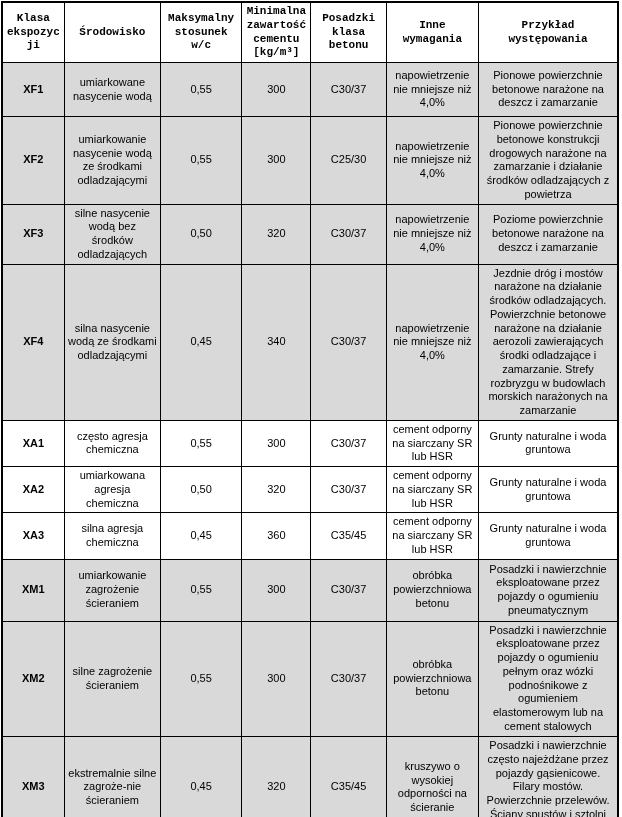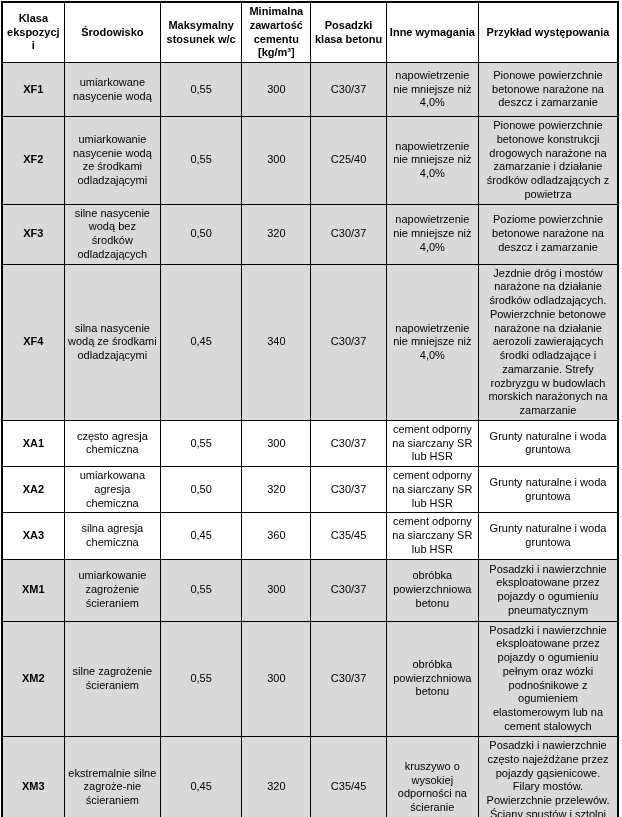--- a/index.html
+++ b/index.html
@@ -63,21 +63,21 @@
     <colgroup>
       <col class="c0">
         <col class="c1">
         <col class="c2">
         <col class="c3">
       <col class="c4">
         <col class="c5">
         <col class="c6">
     </colgroup>
     <thead>
-      <tr style="height:56px;">
+      <tr style="height:56px;font-family:Liberation Mono, monospace;">
         <th>Klasa ekspozycji</th>
         <th>Środowisko</th>
         <th>Maksymalny stosunek w/c</th>
         <th>Minimalna zawartość cementu [kg/m³]</th>
         <th>Posadzki klasa betonu</th>
         <th>Inne wymagania</th>
         <th>Przykład występowania</th>
       </tr>
     </thead>
     <tbody id="table-body">
@@ -88,21 +88,21 @@
           <td>300</td>
           <td>C30/37</td>
           <td>napowietrzenie nie mniejsze niż 4,0%</td>
           <td>Pionowe powierzchnie betonowe narażone na deszcz i zamarzanie</td>
         </tr>
         <tr class="shaded" style="height: 80px;">
           <td class="class-code">XF2</td>
           <td>umiarkowanie nasycenie wodą ze środkami odladzającymi</td>
           <td>0,55</td>
           <td>300</td>
-          <td>C25/40</td>
+          <td>C25/30</td>
           <td>napowietrzenie nie mniejsze niż 4,0%</td>
           <td>Pionowe powierzchnie betonowe konstrukcji drogowych narażone na zamarzanie i działanie środków odladzających z powietrza</td>
         </tr>
         <tr class="shaded" style="height: 58px;">
           <td class="class-code">XF3</td>
           <td>silne nasycenie wodą bez środków odladzających</td>
           <td>0,50</td>
           <td>320</td>
           <td>C30/37</td>
           <td>napowietrzenie nie mniejsze niż 4,0%</td>

